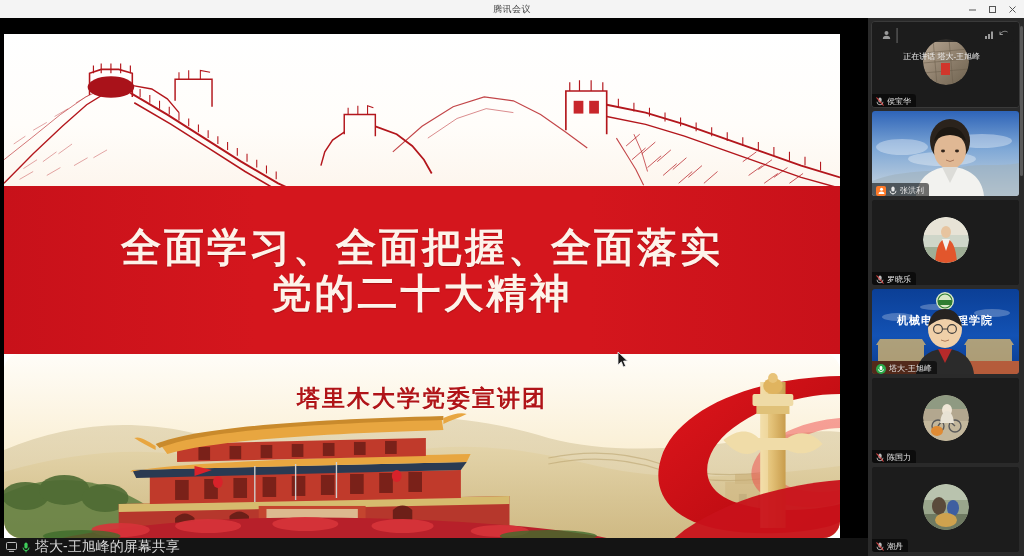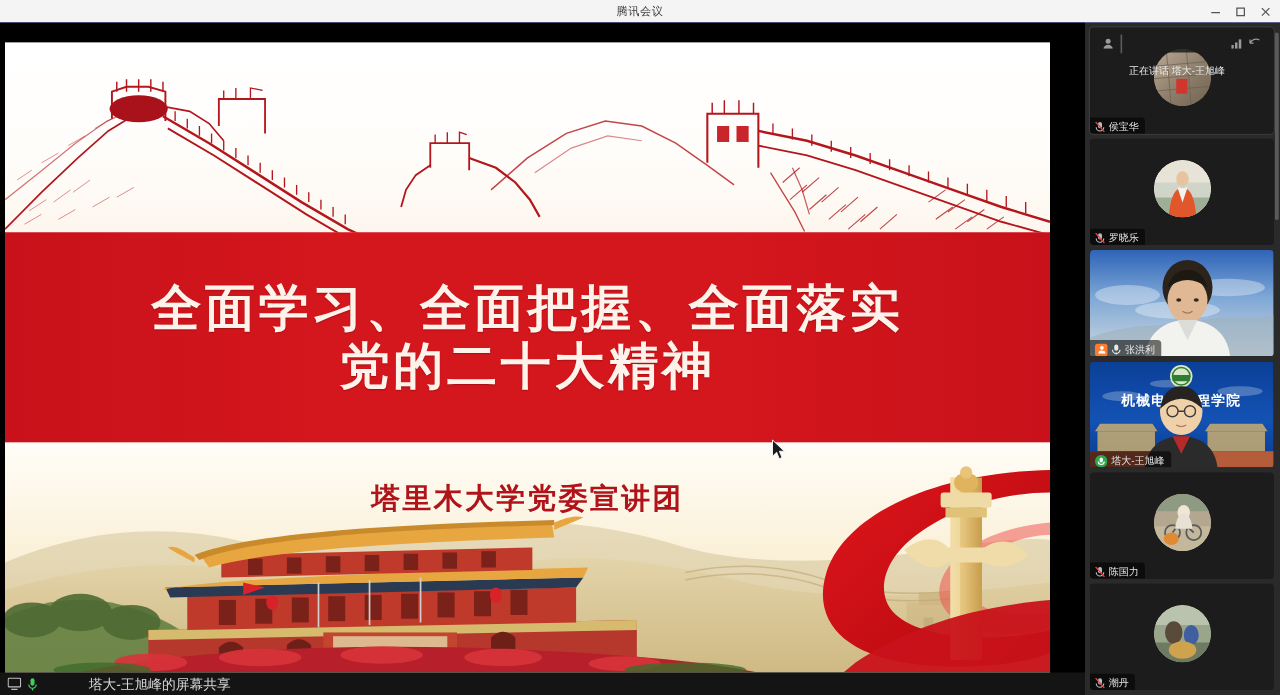--- a/index.html
+++ b/index.html
@@ -63,20 +63,21 @@
     color: #fdf3ea; font-family: "DejaVu Serif", "Liberation Serif", serif;
     font-size: 40px; font-weight: 700; letter-spacing: 3px; line-height: 1.15;
     text-shadow: 0 1px 1px rgba(90,0,0,.35);
   }
 
   
   .slide-bottom {
     position: absolute; left: 0; top: 63.5%; width: 100%; height: 36.5%;
     background: linear-gradient(180deg, #fdfaf3 0%, #faf0d8 45%, #f3e2b9 75%, #e8cf96 100%);
     overflow: hidden;
+    border-radius: 17px;
   }
   .scene-svg { position: absolute; inset: 0; width: 100%; height: 100%; }
   .subtitle {
     position: absolute; left: 0; right: 0; top: 16%;
     text-align: center;
     color: #b01418; font-family: "DejaVu Serif", "Liberation Serif", serif;
     font-size: 23px; font-weight: 700; letter-spacing: 2px;
     text-shadow: 0 1px 0 rgba(255,255,255,.6);
     z-index: 6;
   }
@@ -85,21 +86,21 @@
   .cursor {
     position: absolute; left: 613px; top: 317px; width: 12px; height: 18px; z-index: 30;
     pointer-events: none;
   }
 
   
   .share-status {
     position: absolute; left: 0; bottom: 0; width: 868px; height: 18px;
     background: #141414; display: flex; align-items: center; gap: 5px; padding-left: 6px;
   }
-  .share-status .txt { font-size: 11px; color: #d9d9d9; margin-left: 36px; }
+  .share-status .txt { font-size: 14px; color: #d9d9d9; }
   .ic { display: inline-flex; align-items: center; justify-content: center; }
 
   
   .rail {
     position: absolute; right: 0; top: 18px; width: 156px; height: 538px;
     background: #2a2a2a; padding: 4px 5px 4px 4px;
     display: flex; flex-direction: column; gap: 4px;
   }
   .tile {
     position: relative; width: 147px; height: 85px; background: #1c1c1c;
@@ -463,20 +464,66 @@
               <rect x="2.4" y="0.6" width="3.2" height="5" rx="1.6" fill="#bbb"></rect>
               <path d="M1,4.8 a3,3 0 0 0 6,0" fill="none" stroke="#bbb" stroke-width=".9"></path>
               <line x1="0.5" y1="0.5" x2="7.5" y2="8.5" stroke="#e04545" stroke-width="1.1"></line>
             </svg>
         </span>
         <span class="nm">侯宝华</span>
       </div>
     </div>
 
     <div class="tile">
+      <div class="tile-bg">
+        <svg width="147" height="85" viewBox="0 0 147 85" preserveAspectRatio="none">
+          <defs>
+            <linearGradient id="skyv" x1="0" y1="0" x2="0" y2="1">
+              <stop offset="0%" stop-color="#2e64b8"></stop>
+                <stop offset="45%" stop-color="#7fa8d6"></stop>
+                <stop offset="100%" stop-color="#cfd9e0"></stop>
+            </linearGradient>
+          </defs>
+          <rect width="147" height="85" fill="url(#skyv)"></rect>
+          <g fill="#ffffff" opacity=".35">
+            <ellipse cx="30" cy="36" rx="26" ry="8"></ellipse>
+              <ellipse cx="110" cy="30" rx="30" ry="7"></ellipse>
+              <ellipse cx="70" cy="48" rx="34" ry="7"></ellipse>
+          </g>
+          <path d="M0,70 C30,58 60,62 90,56 C110,52 130,56 147,52 L147,85 L0,85 Z" fill="#9fb0bd" opacity=".6"></path>
+
+          <ellipse cx="78" cy="30" rx="20" ry="22" fill="#2b231c"></ellipse>
+          <ellipse cx="78" cy="40" rx="16" ry="18" fill="#e0b894"></ellipse>
+          <path d="M62,30 q16,-12 32,0 q-4,-14 -16,-14 q-12,0 -16,14 Z" fill="#1d1812"></path>
+          <ellipse cx="71" cy="40" rx="2" ry="1.4" fill="#33261c"></ellipse>
+          <ellipse cx="85" cy="40" rx="2" ry="1.4" fill="#33261c"></ellipse>
+          <path d="M74,49 q4,3 8,0" fill="none" stroke="#a8765a" stroke-width="1"></path>
+          <path d="M44,85 C46,66 60,56 78,56 C96,56 110,66 112,85 Z" fill="#f2f2ef"></path>
+          <path d="M70,56 L78,72 L86,56 Z" fill="#dcdcd8"></path>
+        </svg>
+      </div>
+      <div class="namebar">
+        <span class="badge-host">
+          <svg width="7" height="7" viewBox="0 0 7 7">
+              <circle cx="3.5" cy="2.2" r="1.5" fill="#fff"></circle>
+              <path d="M0.6,7 a2.9,2.6 0 0 1 5.8,0 Z" fill="#fff"></path>
+            </svg>
+        </span>
+        <span class="ic">
+          <svg width="8" height="9" viewBox="0 0 8 9">
+              <rect x="2.4" y="0.6" width="3.2" height="5" rx="1.6" fill="#e8e8e8"></rect>
+              <path d="M1,4.8 a3,3 0 0 0 6,0" fill="none" stroke="#e8e8e8" stroke-width=".9"></path>
+              <line x1="4" y1="7" x2="4" y2="8.6" stroke="#e8e8e8" stroke-width=".9"></line>
+            </svg>
+        </span>
+        <span class="nm">张洪利</span>
+      </div>
+    </div>
+
+    <div class="tile">
       <div class="tile-bg" style="background:#1c1c1c"></div>
       <div class="avatar">
         <svg viewBox="0 0 46 46" width="46" height="46">
           <defs>
               <clipPath id="c3">
                 <circle cx="23" cy="23" r="23"></circle>
               </clipPath>
             </defs>
           <g clip-path="url(#c3)">
             <rect width="46" height="46" fill="#cfd6c9"></rect>
@@ -490,66 +537,20 @@
       </div>
       <div class="namebar">
         <span class="ic">
           <svg width="8" height="9" viewBox="0 0 8 9">
               <rect x="2.4" y="0.6" width="3.2" height="5" rx="1.6" fill="#bbb"></rect>
               <path d="M1,4.8 a3,3 0 0 0 6,0" fill="none" stroke="#bbb" stroke-width=".9"></path>
               <line x1="0.5" y1="0.5" x2="7.5" y2="8.5" stroke="#e04545" stroke-width="1.1"></line>
             </svg>
         </span>
         <span class="nm">罗晓乐</span>
-      </div>
-    </div>
-
-    <div class="tile">
-      <div class="tile-bg">
-        <svg width="147" height="85" viewBox="0 0 147 85" preserveAspectRatio="none">
-          <defs>
-            <linearGradient id="skyv" x1="0" y1="0" x2="0" y2="1">
-              <stop offset="0%" stop-color="#2e64b8"></stop>
-                <stop offset="45%" stop-color="#7fa8d6"></stop>
-                <stop offset="100%" stop-color="#cfd9e0"></stop>
-            </linearGradient>
-          </defs>
-          <rect width="147" height="85" fill="url(#skyv)"></rect>
-          <g fill="#ffffff" opacity=".35">
-            <ellipse cx="30" cy="36" rx="26" ry="8"></ellipse>
-              <ellipse cx="110" cy="30" rx="30" ry="7"></ellipse>
-              <ellipse cx="70" cy="48" rx="34" ry="7"></ellipse>
-          </g>
-          <path d="M0,70 C30,58 60,62 90,56 C110,52 130,56 147,52 L147,85 L0,85 Z" fill="#9fb0bd" opacity=".6"></path>
-
-          <ellipse cx="78" cy="30" rx="20" ry="22" fill="#2b231c"></ellipse>
-          <ellipse cx="78" cy="40" rx="16" ry="18" fill="#e0b894"></ellipse>
-          <path d="M62,30 q16,-12 32,0 q-4,-14 -16,-14 q-12,0 -16,14 Z" fill="#1d1812"></path>
-          <ellipse cx="71" cy="40" rx="2" ry="1.4" fill="#33261c"></ellipse>
-          <ellipse cx="85" cy="40" rx="2" ry="1.4" fill="#33261c"></ellipse>
-          <path d="M74,49 q4,3 8,0" fill="none" stroke="#a8765a" stroke-width="1"></path>
-          <path d="M44,85 C46,66 60,56 78,56 C96,56 110,66 112,85 Z" fill="#f2f2ef"></path>
-          <path d="M70,56 L78,72 L86,56 Z" fill="#dcdcd8"></path>
-        </svg>
-      </div>
-      <div class="namebar">
-        <span class="badge-host">
-          <svg width="7" height="7" viewBox="0 0 7 7">
-              <circle cx="3.5" cy="2.2" r="1.5" fill="#fff"></circle>
-              <path d="M0.6,7 a2.9,2.6 0 0 1 5.8,0 Z" fill="#fff"></path>
-            </svg>
-        </span>
-        <span class="ic">
-          <svg width="8" height="9" viewBox="0 0 8 9">
-              <rect x="2.4" y="0.6" width="3.2" height="5" rx="1.6" fill="#e8e8e8"></rect>
-              <path d="M1,4.8 a3,3 0 0 0 6,0" fill="none" stroke="#e8e8e8" stroke-width=".9"></path>
-              <line x1="4" y1="7" x2="4" y2="8.6" stroke="#e8e8e8" stroke-width=".9"></line>
-            </svg>
-        </span>
-        <span class="nm">张洪利</span>
       </div>
     </div>
 
     <div class="tile">
       <div class="tile-bg">
         <svg width="147" height="85" viewBox="0 0 147 85" preserveAspectRatio="none">
           <defs>
             <linearGradient id="bb" x1="0" y1="0" x2="0" y2="1">
               <stop offset="0%" stop-color="#0b3f96"></stop>
                 <stop offset="55%" stop-color="#1352b4"></stop>

